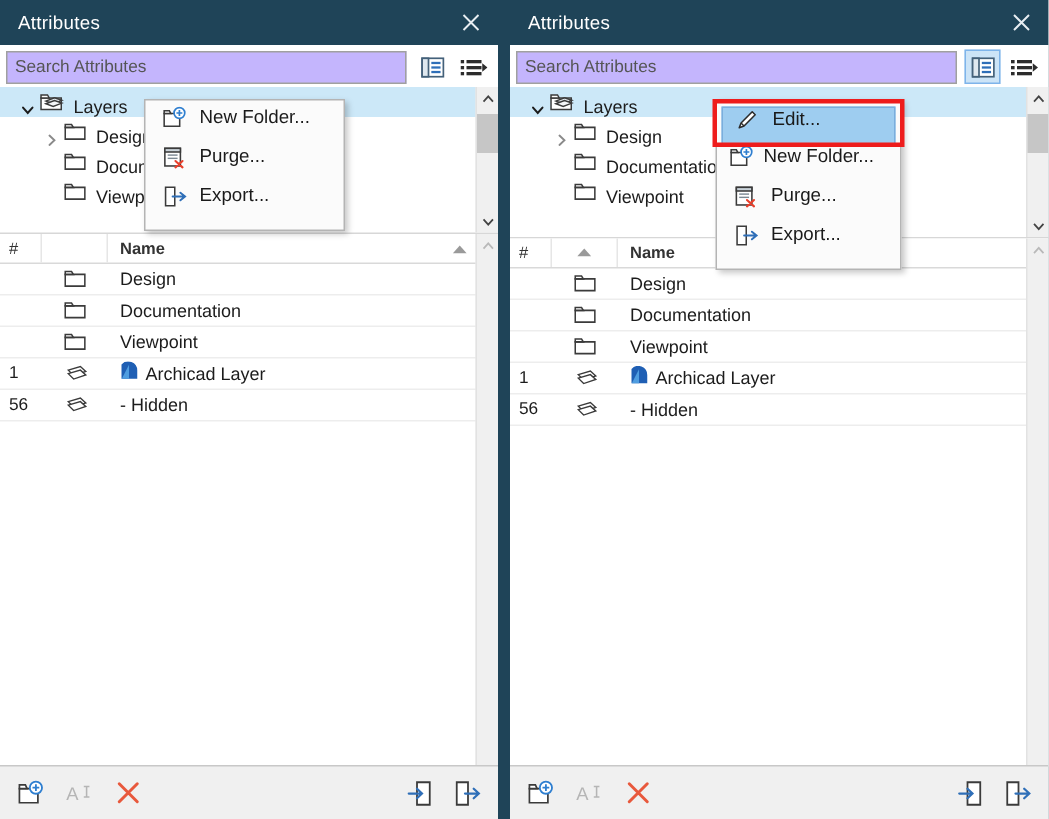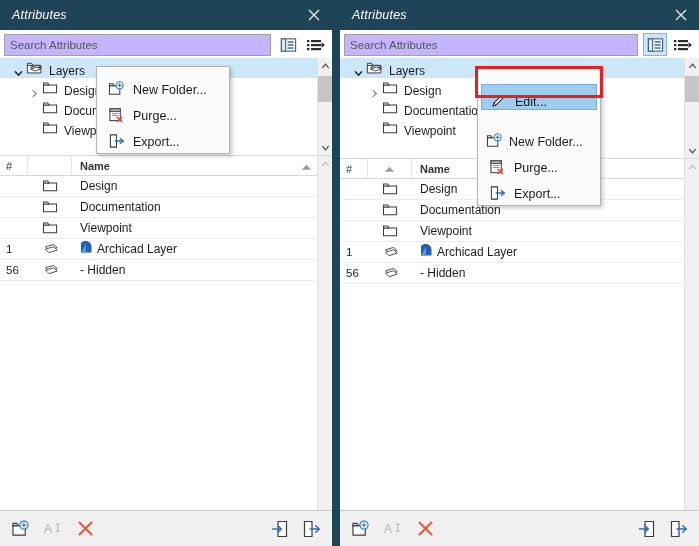--- a/index.html
+++ b/index.html
@@ -15,21 +15,21 @@
   
   .panel{position:absolute;top:0;height:546px;background:#ffffff;overflow:hidden;}
   .panel.left{left:0;width:332px;}
   .panel.right{left:340px;width:359px;}
 
   .titlebar{
     height:30px;background:#1f4458;color:#ffffff;
     display:flex;align-items:center;
     font-size:12.5px;position:relative;
   }
-  .titlebar .title{padding-left:12px;letter-spacing:.2px;font-style:italic;}
+  .titlebar .title{padding-left:12px;letter-spacing:.2px;}
   .closebtn{
     position:absolute;right:8px;top:5px;width:20px;height:20px;
     display:flex;align-items:center;justify-content:center;cursor:pointer;
   }
   .closebtn svg{display:block;}
 
   
   .searchrow{
     height:28px;background:#ffffff;display:flex;align-items:center;
     padding:3px 4px 2px 4px;box-sizing:border-box;
@@ -88,24 +88,24 @@
   .bleft{display:flex;align-items:center;padding-left:10px;gap:10px;}
   .bright{margin-left:auto;display:flex;align-items:center;padding-right:10px;gap:8px;}
   .bicon{width:22px;height:22px;display:flex;align-items:center;justify-content:center;cursor:pointer;}
 
   
   .ctxmenu{
     position:absolute;background:#fbfbfb;border:1px solid #b4b4b4;
     box-shadow:2px 2px 4px rgba(0,0,0,.22);
     padding:4px 0;z-index:40;
   }
-  .mi{display:flex;align-items:flex-end;height:26px;padding:0 22px 0 8px;font-size:12.5px;color:#1a1a1a;cursor:pointer;white-space:nowrap;}
+  .mi{display:flex;align-items:flex-start;height:26px;padding:0 22px 0 8px;font-size:12.5px;color:#1a1a1a;cursor:pointer;white-space:nowrap;}
   .mi .mico{width:22px;display:flex;align-items:center;justify-content:center;}
   .mi .mlabel{padding-left:6px;}
-  .mi.hl{background:#9ecdf0;border:1px solid #7aaedd;height:24px;margin:13px 3px;padding:0 18px 0 5px;}
+  .mi.hl{background:#9ecdf0;border:1px solid #7aaedd;height:24px;margin:0 3px;padding:0 18px 0 5px;}
 
   .redbox{
     position:absolute;border:3px solid #ee1c1c;box-sizing:border-box;
     z-index:60;pointer-events:none;
   }
 </style>
 </head>
 <body>
 
 <div class="stage">

